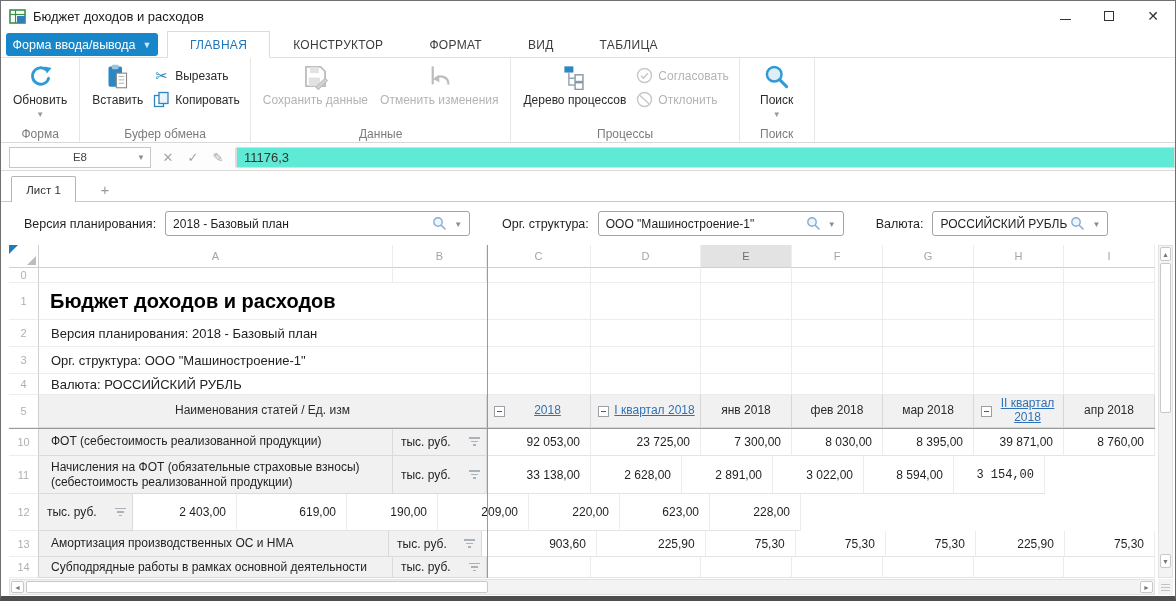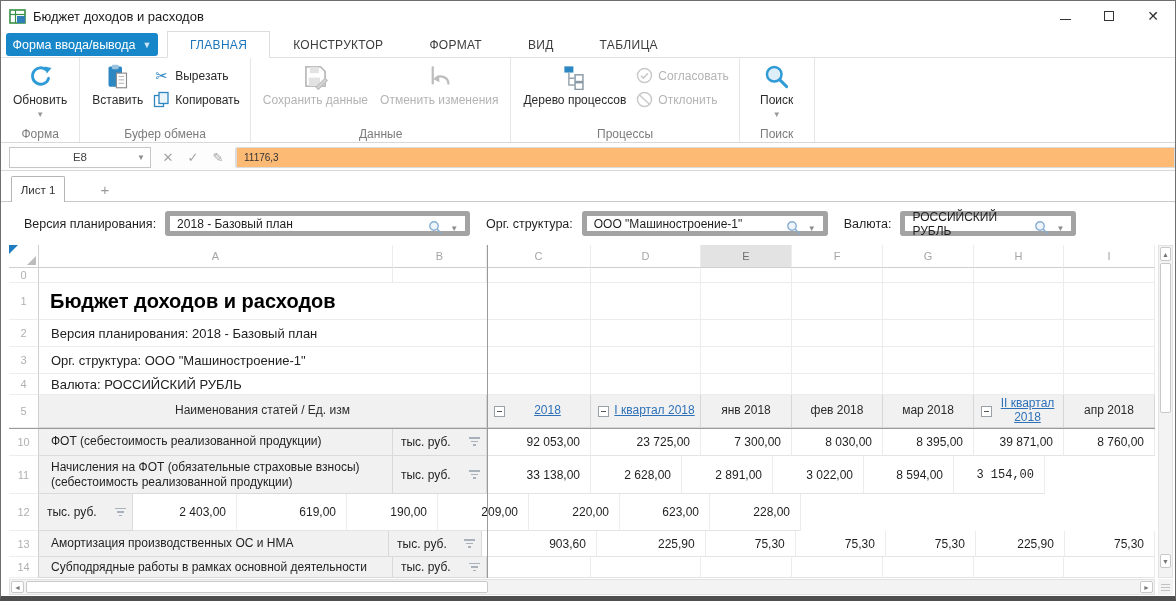--- a/index.html
+++ b/index.html
@@ -51,39 +51,39 @@
   
   .fbar { position:absolute; left:0; top:143px; right:0; height:27px; background:#fdfdfd;
           border-bottom:1px solid #d9d9d9; display:flex; align-items:center; }
   .name-box { position:relative; margin-left:8px; width:142px; height:21px; border:1px solid #c6c6c6;
               background:#fff; display:flex; align-items:center; justify-content:center;
               font-size:11.5px; color:#444; }
   .name-box .caret { position:absolute; right:5px; font-size:8px; color:#8d8d8d; }
   .f-icons { display:flex; align-items:center; gap:9px; padding:0 9px; }
   .f-ic { color:#a3a3a3; font-size:13px; width:16px; text-align:center; }
   .f-sep { width:1px; height:19px; background:#dcdcdc; }
-  .f-value { flex:1; height:21px; border:1px solid #dcdcdc; background:#fdba74;
-             font-size:10px; color:#333; display:flex; align-items:center; padding-left:7px; }
+  .f-value { flex:1; height:21px; border:1px solid #dcdcdc; background:#5eead4;
+             font-size:13px; color:#333; display:flex; align-items:center; padding-left:7px; }
 
   
   .sheetrow { position:absolute; left:0; top:171px; right:0; height:30px; background:#fff;
               border-bottom:1px solid #c9c9c9; }
-  .sheet-tab { position:absolute; left:10px; top:4px; width:54px; height:26px; background:#fff;
+  .sheet-tab { position:absolute; left:10px; top:4px; width:65px; height:26px; background:#fff;
                border:1px solid #b5b5b5; border-bottom:none; border-radius:2px 2px 0 0;
                display:flex; align-items:center; justify-content:center; font-size:11.5px; color:#333; z-index:2;}
   .sheet-tab::after { content:""; position:absolute; left:0; right:0; bottom:-1px; height:1px; background:#fff; }
   .sheet-add { position:absolute; left:93px; top:6px; width:22px; height:22px; color:#9a9a9a;
                font-size:15px; display:flex; align-items:center; justify-content:center; }
 
   
   .params { position:absolute; left:0; top:201px; right:0; height:43px; background:#fff;
-            display:flex; align-items:center; padding-left:23px; }
+            display:flex; align-items:center; padding-left:23px;gap:16px; }
   .param { display:flex; align-items:center; }
   .param .plabel { font-size:12.5px; color:#1f1f1f; margin-right:9px; }
-  .pfield { position:relative; height:25px; border:5px solid #a3a3a3; border-radius:3px; background:#fff;
+  .pfield { position:relative; height:25px; border:1px solid #a3a3a3; border-radius:3px; background:#fff;
             display:flex; align-items:center; padding:0 40px 0 7px; font-size:12px; color:#1f1f1f; }
   .pfield .pic { position:absolute; right:22px; top:4px; }
   .pfield .caret { position:absolute; right:7px; top:8px; font-size:8px; color:#8d8d8d; }
 
   
   .grid { position:absolute; left:8px; top:244px; width:1146px; height:333px; background:#fff; }
   .grow { display:flex; }
   .gc { flex:none; position:relative; overflow:hidden; }
   .gut { width:30px; flex:none; font-size:11px; color:#b0b0b0; display:flex; align-items:center;
          justify-content:center; border-right:1px solid #cfcfcf; border-bottom:1px solid #ededed; background:#fff;}

